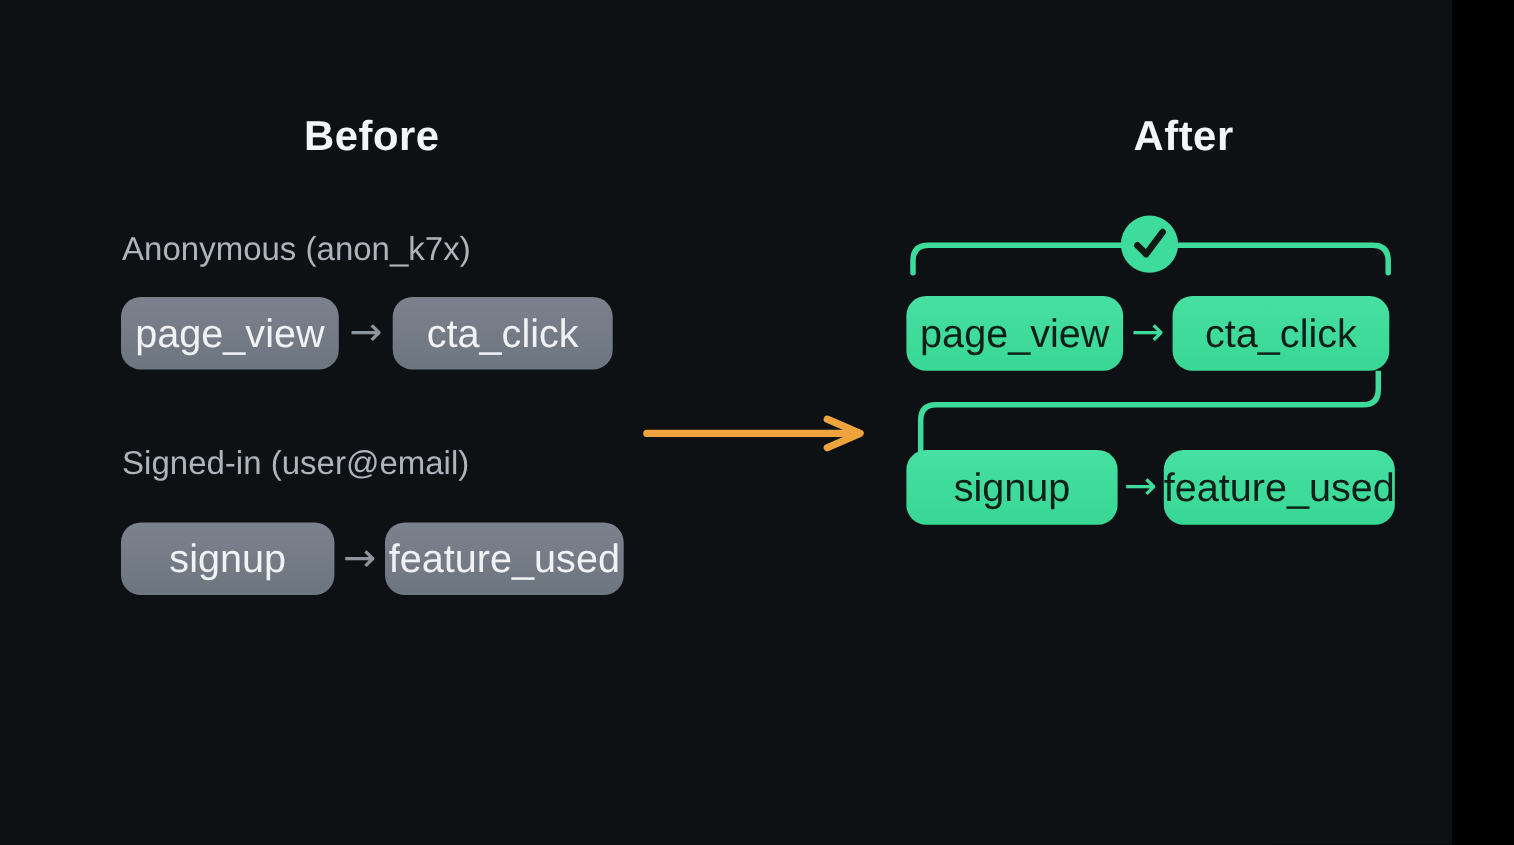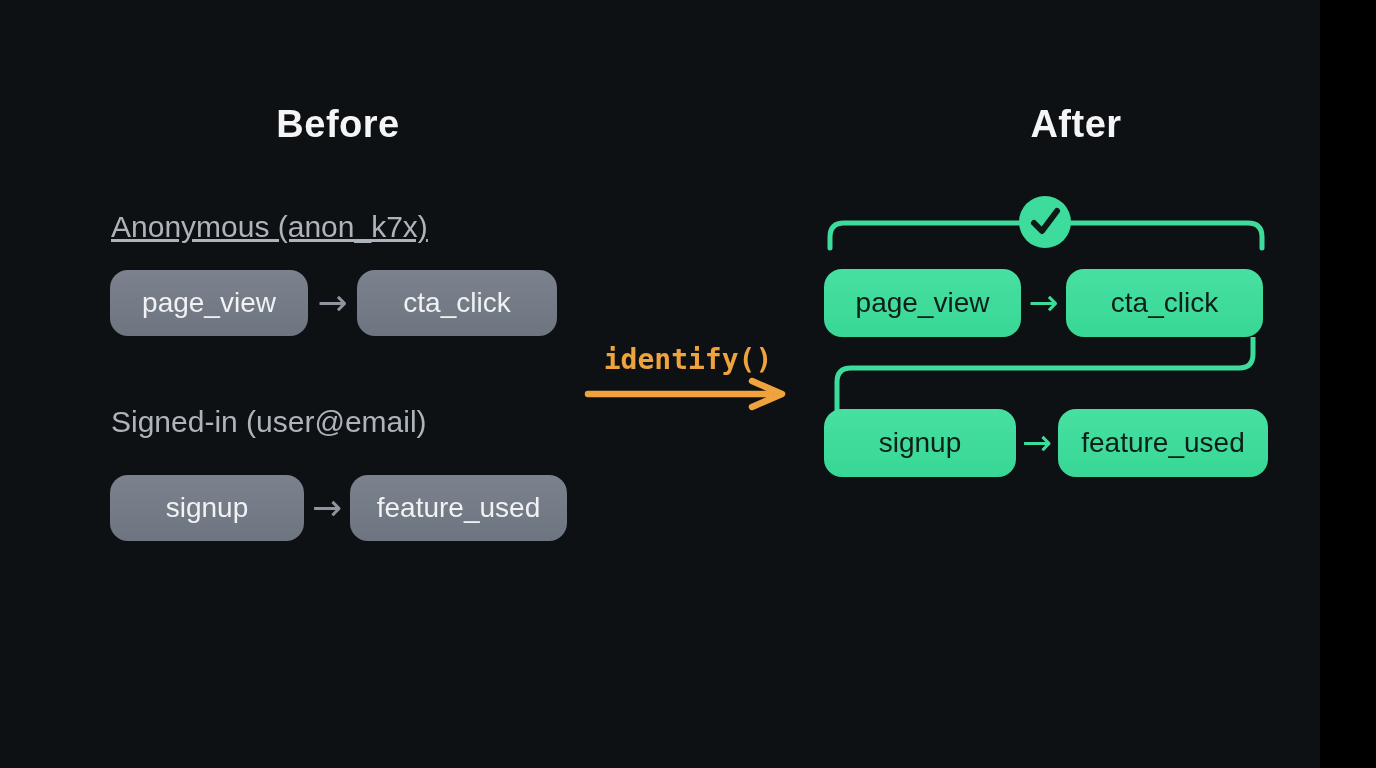--- a/index.html
+++ b/index.html
@@ -33,21 +33,21 @@
   .group-label{
     position:absolute;
     font-size:30px;font-weight:400;
     color:var(--muted-label);
     white-space:nowrap;
   }
   .chip{
     position:absolute;
     border-radius:18px;
     display:flex;align-items:center;justify-content:center;
-    font-size:28px;
+    font-size:36px;
     white-space:nowrap;
   }
   .chip.gray{
     background:linear-gradient(180deg,#7b828d 0%,#6d7580 100%);
     color:var(--gray-chip-text);
   }
   .chip.green{
     background:linear-gradient(180deg,#47e0a2 0%,#38d795 100%);
     color:var(--green-chip-text);
   }
@@ -75,33 +75,32 @@
     display:flex;align-items:center;justify-content:center;
   }
 </style>
 </head>
 <body>
 
 <div class="canvas">
 
   <div class="title" style="left:338px;top:103px;">Before</div>
 
-  <div class="group-label" style="left:111px;top:210px;text-decoration:underline;">Anonymous (anon_k7x)</div>
+  <div class="group-label" style="left:111px;top:210px;">Anonymous (anon_k7x)</div>
 
   <div class="chip gray" style="left:110px;top:270px;width:198px;height:66px;">page_view</div>
   <div class="flow-arrow gray" style="left:308px;top:270px;width:49px;height:66px;">→</div>
   <div class="chip gray" style="left:357px;top:270px;width:200px;height:66px;">cta_click</div>
 
   <div class="group-label" style="left:111px;top:405px;">Signed-in (user@email)</div>
 
   <div class="chip gray" style="left:110px;top:475px;width:194px;height:66px;">signup</div>
   <div class="flow-arrow gray" style="left:304px;top:475px;width:46px;height:66px;">→</div>
   <div class="chip gray" style="left:350px;top:475px;width:217px;height:66px;">feature_used</div>
 
-  <div class="code-label" style="left:688px;top:343px;">identify()</div>
 
   <svg class="abs-svg" style="left:584px;top:376px;" width="210" height="36" viewBox="0 0 210 36">
     <path d="M4 18 H186" stroke="var(--orange)" stroke-width="6.5" stroke-linecap="round" fill="none"></path>
     <path d="M168 5 L198 18 L168 31" stroke="var(--orange)" stroke-width="6.5" stroke-linecap="round" stroke-linejoin="round" fill="none"></path>
   </svg>
 
   <div class="title" style="left:1044px;top:103px;margin-left:32px;">After</div>
 
   <svg class="abs-svg" style="left:824px;top:192px;" width="444" height="64" viewBox="0 0 444 64">
     <path d="M6 56 V45 Q6 31 20 31 H424 Q438 31 438 45 V56" stroke="var(--green)" stroke-width="5" stroke-linecap="round" fill="none"></path>

